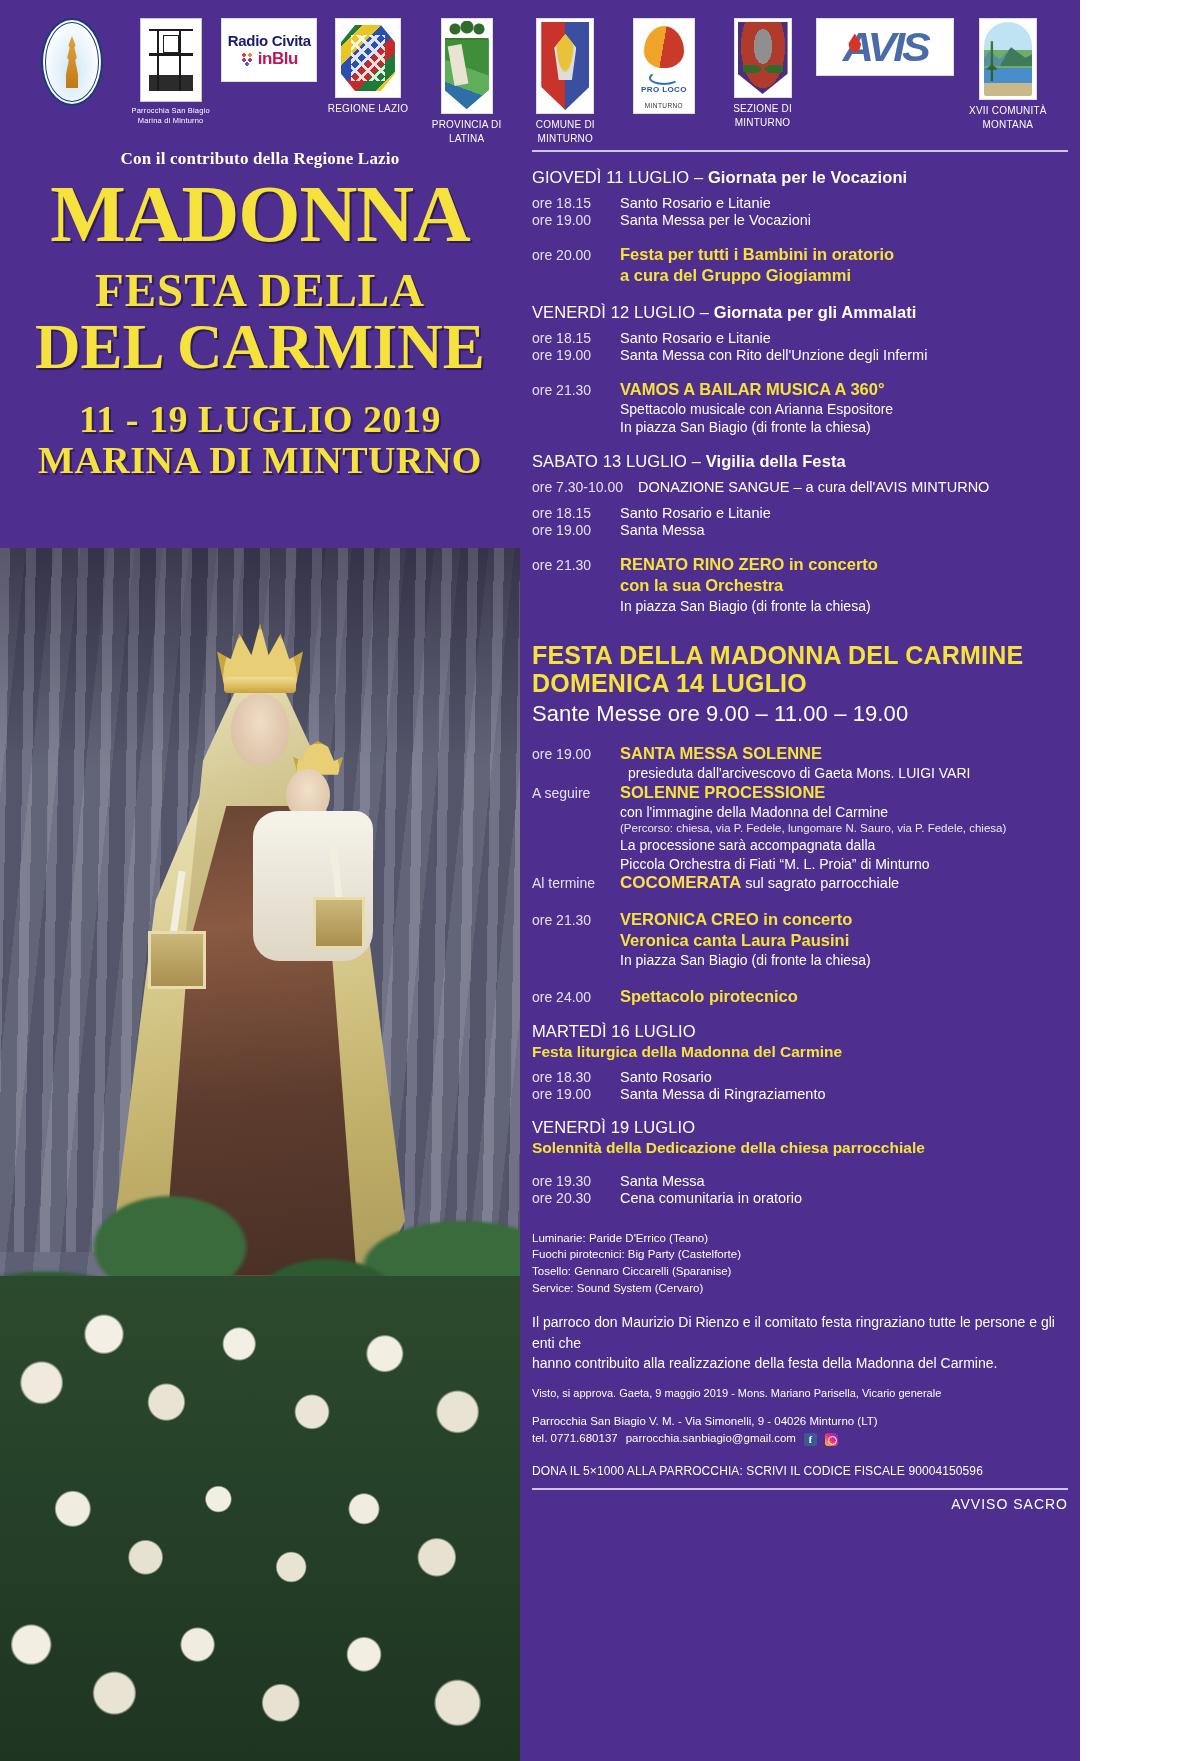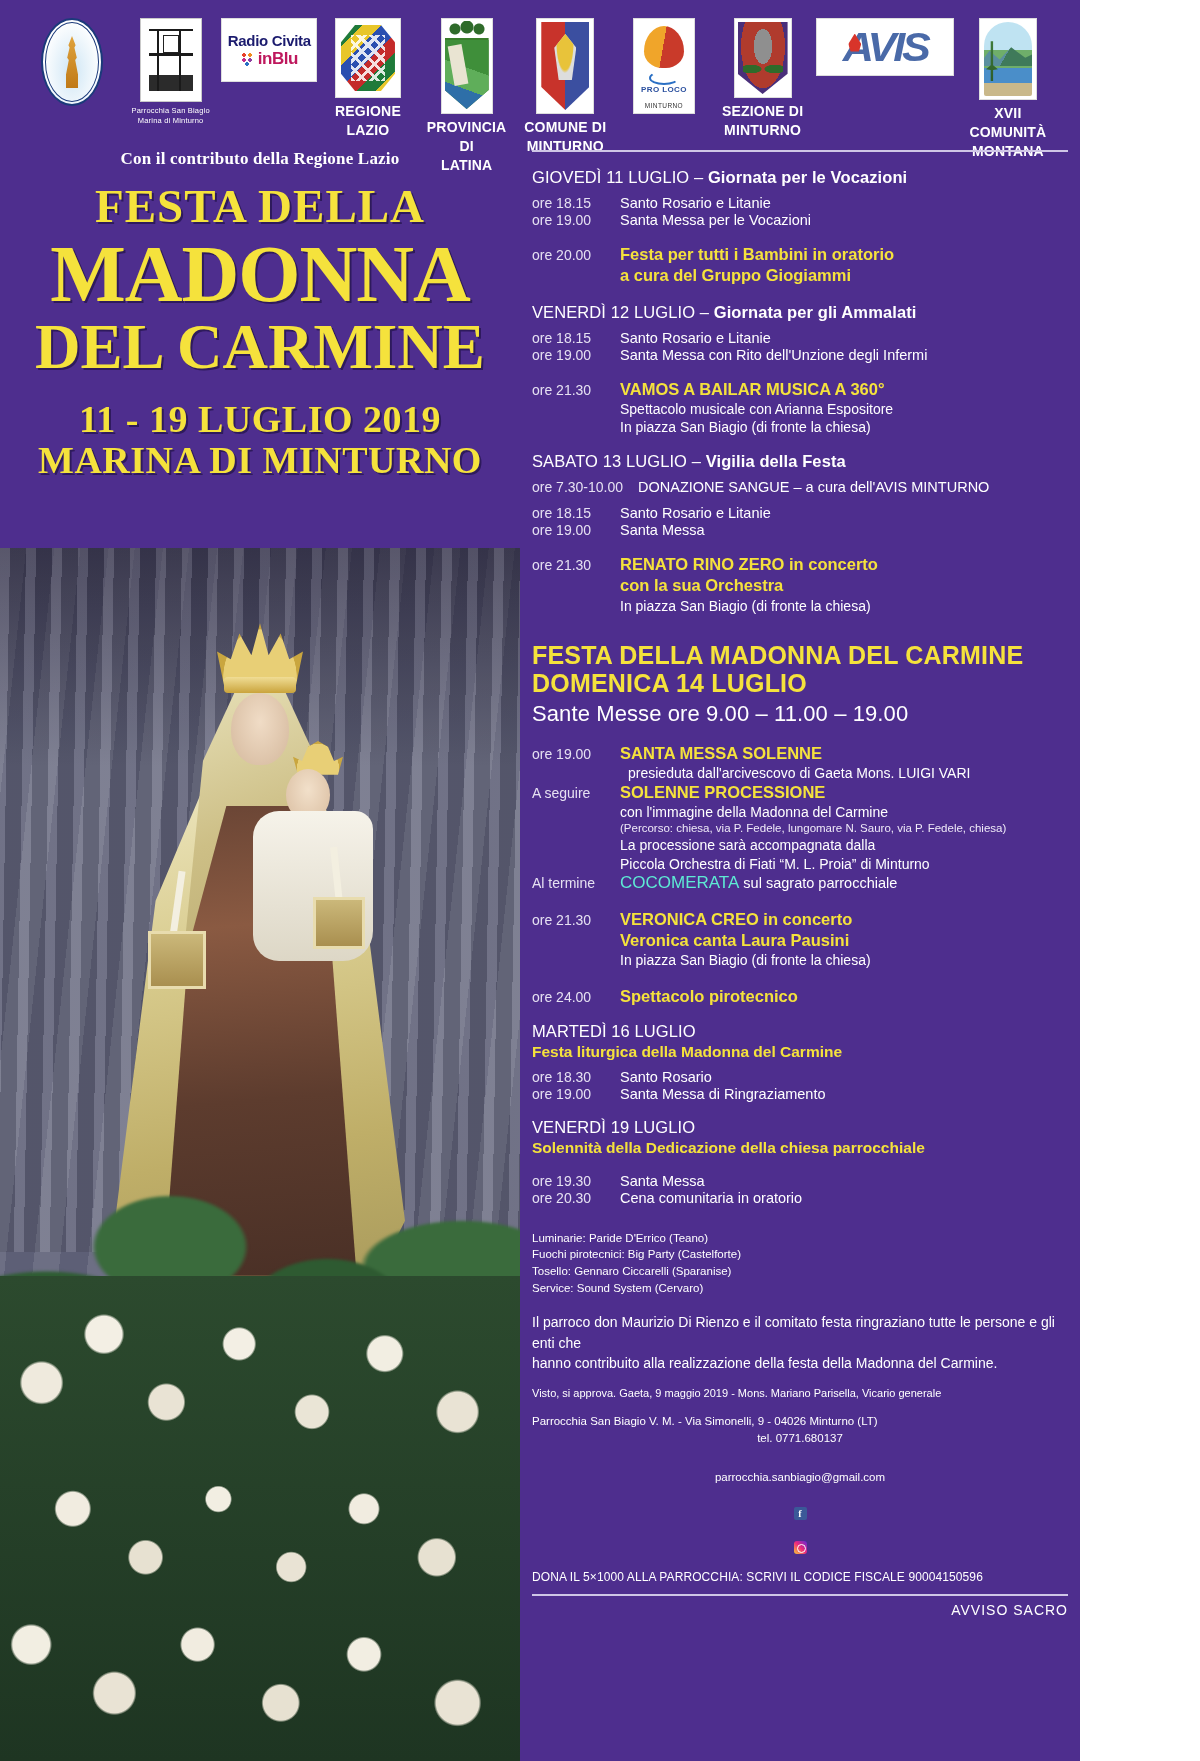--- a/index.html
+++ b/index.html
@@ -37,22 +37,22 @@
   .logo-box {
     background: #ffffff;
     display: flex;
     align-items: center;
     justify-content: center;
     overflow: hidden;
     position: relative;
   }
   .logo-cap {
     color: #ffffff;
-    font-size: 14px;
-    font-weight: bold;
+    font-size: 10px;
+    font-weight: normal;
     line-height: 1.35;
     text-align: center;
     margin-top: 4px;
     letter-spacing: .2px;
   }
   .logo-cap.small { font-size: 7.5px; font-weight: normal; }
 
   
   .l-arcidiocesi { width: 62px; height: 88px; border-radius: 50%;
      background: radial-gradient(ellipse at 50% 60%, #cfe6f5 0%, #ffffff 72%);
@@ -438,37 +438,37 @@
     letter-spacing: .2px;
     line-height: 1.12;
   }
   .messe {
     color: #ffffff;
     font-size: 22px;
     margin-top: 4px;
     letter-spacing: .1px;
   }
   .sect-note { font-size: 15.5px; font-weight: bold; color:#f5e23c; }
-  .white-bold { color:#5eead4; font-weight:normal; font-size:17px;margin-top:13px; }
+  .white-bold { color:#fde047; font-weight:bold; font-size:17px;margin-top:13px; }
 
   .credits {
     margin-top: 24px;
     font-size: 11.5px;
     line-height: 1.45;
     color: #ffffff;
   }
   .thanks {
     margin-top: 16px;
     font-size: 14px;
     line-height: 1.45;
     color: #ffffff;
   }
   .approva { margin-top: 14px; font-size: 11px; color:#ffffff; }
   .contact { margin-top: 14px; font-size: 11.5px; line-height: 1.5; color:#ffffff; }
-  .contact .line2 { display:flex; align-items:center; gap:21px;flex-direction:column; }
+  .contact .line2 { display:flex; align-items:center; gap:8px; }
   .ic-fb {
     display:inline-block; width:13px;height:13px; border-radius:2px;
     background:#3b5998; color:#fff; font-size:10px; font-weight:bold;
     text-align:center; line-height:13px; font-family:"Liberation Serif",serif;
   }
   .ic-ig {
     display:inline-block; width:13px;height:13px; border-radius:3px;
     background: linear-gradient(45deg,#f9ce34,#ee2a7b,#6228d7);
     position:relative;
   }
@@ -565,22 +565,22 @@
         <div class="pic"></div>
       </div>
       <div class="logo-cap" style="white-space:pre-line">XVII COMUNITÀ
 MONTANA</div>
     </div>
 
   </div>
 
   <div class="title-block">
     <div class="contributo">Con il contributo della Regione Lazio</div>
+    <div class="t-serif t-madonna">MADONNA</div>
     <div class="t-serif t-festa">FESTA DELLA</div>
-    <div class="t-serif t-madonna">MADONNA</div>
     <div class="t-serif t-carmine">DEL CARMINE</div>
     <div class="t-serif t-date">11 - 19 LUGLIO 2019</div>
     <div class="t-serif t-place">MARINA DI MINTURNO</div>
   </div>
 
   <div class="photo">
     <div class="ph-bg"></div>
     <div class="ph-curtain"></div>
     <div class="statue">
       <div class="st-mantle"></div>

